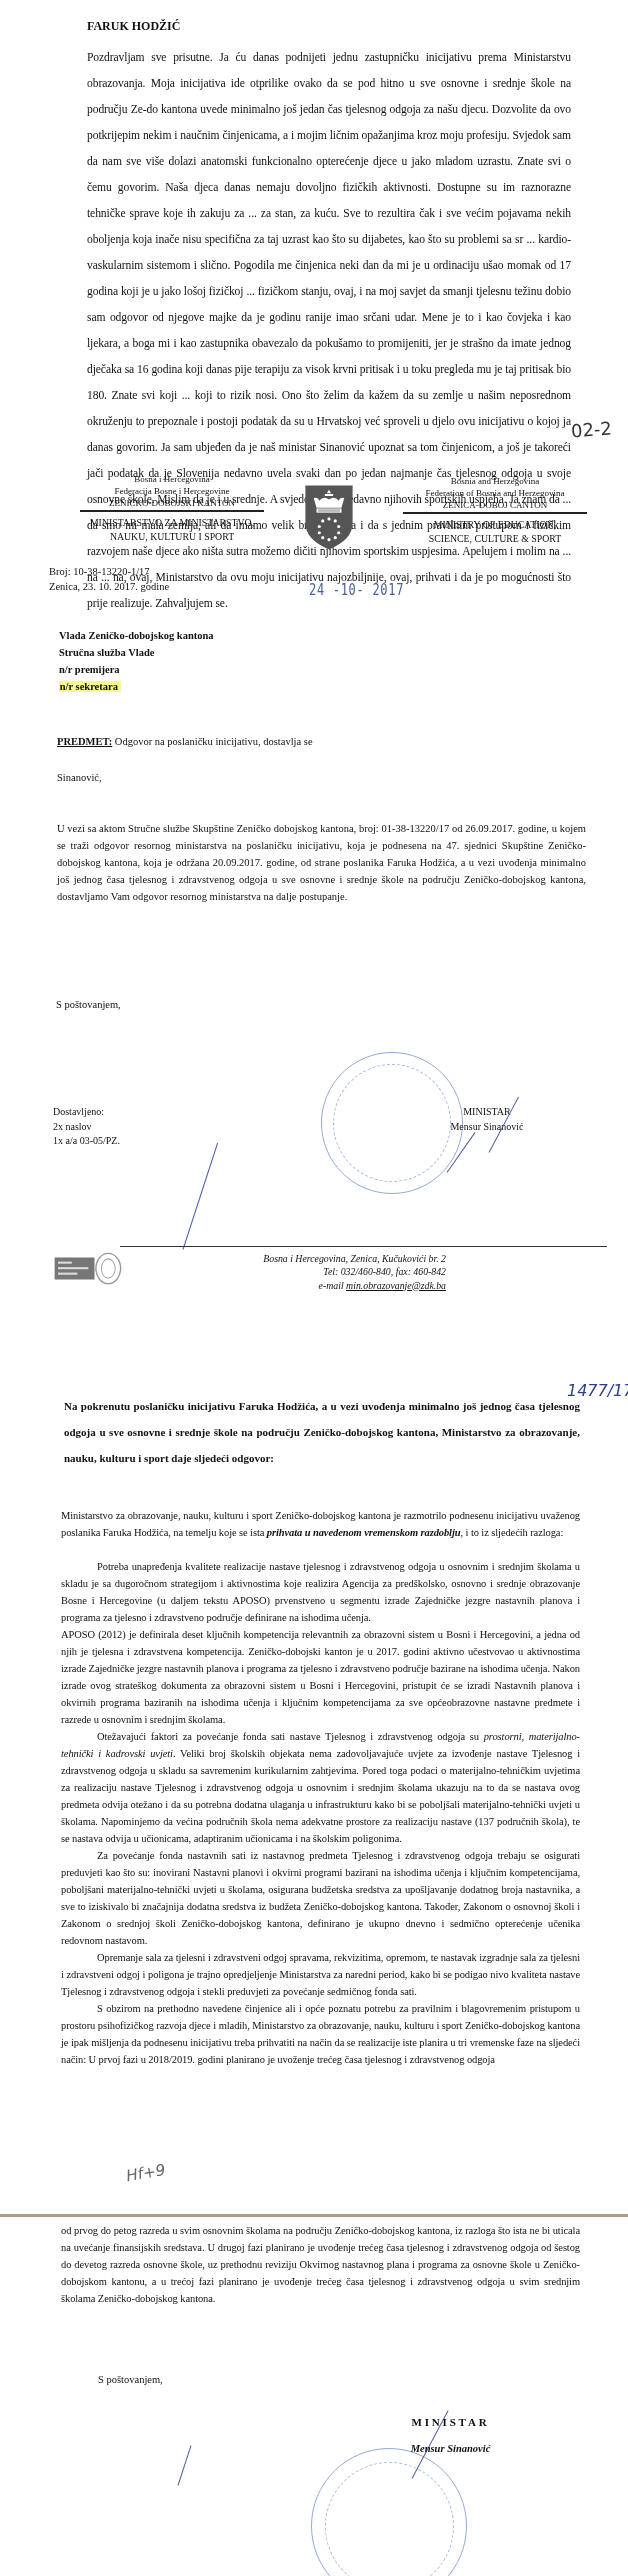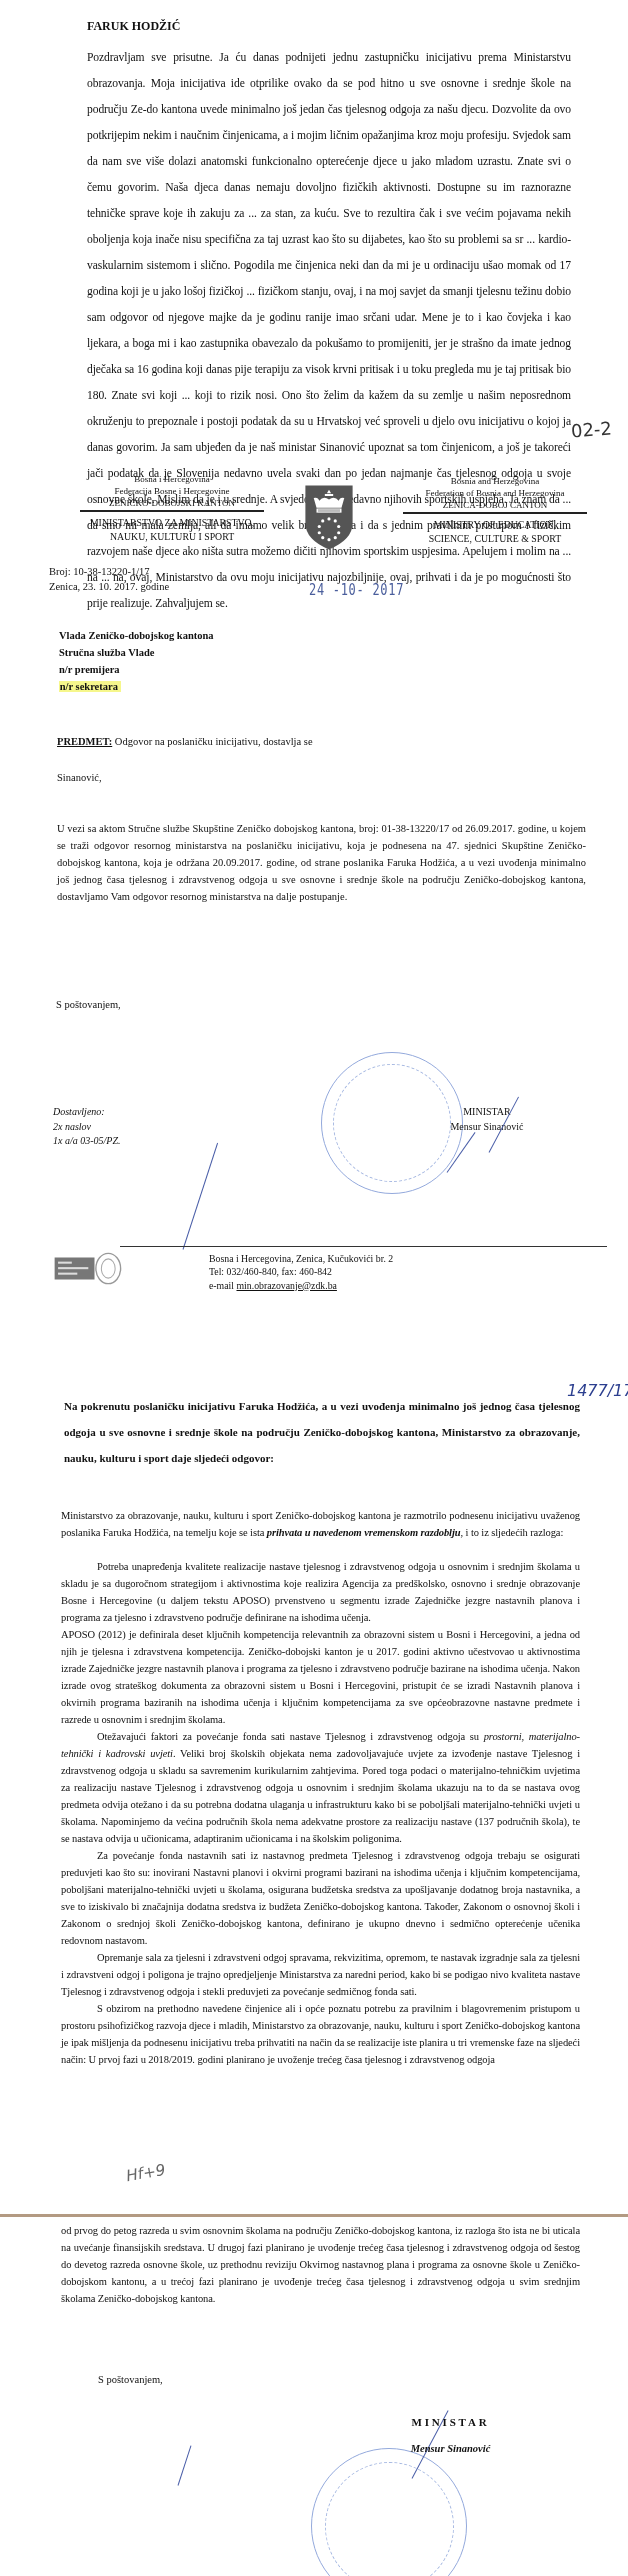--- a/index.html
+++ b/index.html
@@ -26,36 +26,36 @@
 
   #addressee { left: 59px; top: 627px; font-weight: bold; font-size: 10.5px; line-height: 17px; }
   .highlight { background: #f6f78c; padding: 0 2.8px 0 0.7px; }
 
   #subject { left: 57px; top: 736px; font-size: 10.5px; }
   #subject b { font-weight: bold; text-decoration: underline; }
   #salutation { left: 57px; top: 772px; font-size: 10.5px; }
   #cover-body { left: 57px; top: 811px; width: 529px; font-size: 10.5px; line-height: 17px; margin-top: 9px; }
   #closing-1 { left: 56px; top: 999px; font-size: 10.5px; }
 
-  #distribution { left: 53px; top: 1105px; font-size: 10px; line-height: 14.7px; font-style: italic; }
+  #distribution { left: 53px; top: 1105px; font-size: 10px; line-height: 14.7px; }
   #signer-1 { left: 438px; top: 1105px; font-size: 10px; line-height: 14.7px; text-align: center; width: 98px; }
 
   .stamp { border-radius: 50%; border: 1.4px solid #6f8cd0; opacity: 0.75; }
   .stamp-inner { position: absolute; border-radius: 50%; border: 0.7px dashed #8aa2d8; }
   #stamp-1 { left: 321px; top: 1052px; width: 140px; height: 140px; }
   #stamp-1 .stamp-inner { left: 11px; top: 11px; width: 116px; height: 116px; }
   #stamp-2 { left: 311px; top: 2448px; width: 154px; height: 154px; }
   #stamp-2 .stamp-inner { left: 12.6px; top: 12.6px; width: 127px; height: 127px; }
 
   .sig-line { position: absolute; background: #4a5ea8; height: 1px; transform-origin: left center; }
 
   
   #footer-rule { left: 120px; top: 1246px; width: 487px; height: 1.4px; background: #333; }
   #iso-badge { left: 54px; top: 1252px; width: 70px; height: 33px; }
-  #footer-contact { left: 209px; top: 1252px; width: 237px; text-align: left; font-size: 9.8px; line-height: 13.3px; }
+  #footer-contact { left: 209px; top: 1252px; width: 237px; text-align: right; font-style: italic; font-size: 9.8px; line-height: 13.3px; }
   #footer-contact .email { text-decoration: underline; }
   #archive-number { left: 567px; top: 1381px; font-family: "DejaVu Sans", sans-serif; font-size: 16px; color: #2c3f8f; font-style: italic; text-align: right; }
 
   
   #response-intro { left: 64px; top: 1393px; width: 516px; font-weight: bold; font-size: 11px; line-height: 26px; }
   #response-body { left: 61px; top: 1507px; width: 519px; font-size: 10.5px; line-height: 17px; letter-spacing: -0.1px; }
   #response-body p { margin: 0; font-family: Liberation Serif, serif; }
   #response-body .indent { text-indent: 36px; }
   #response-body .bi { font-weight: bold; font-style: italic; }
   #response-body .it { font-style: italic; }

